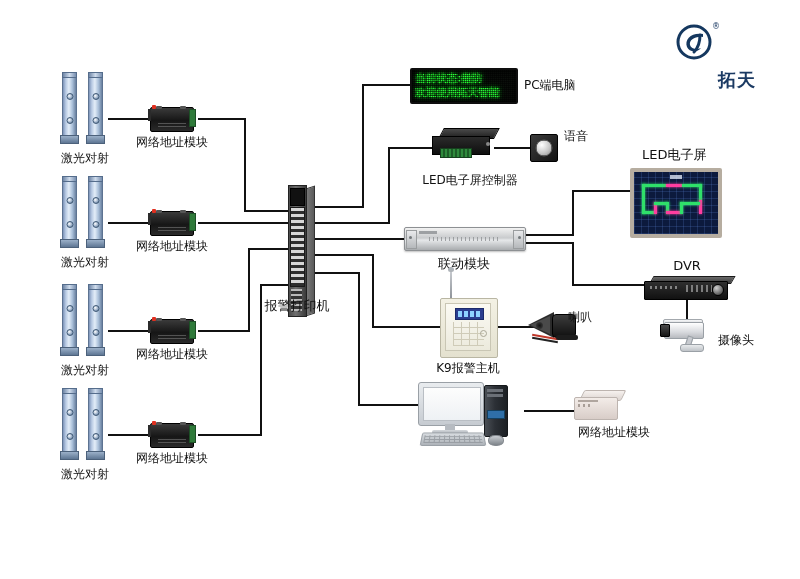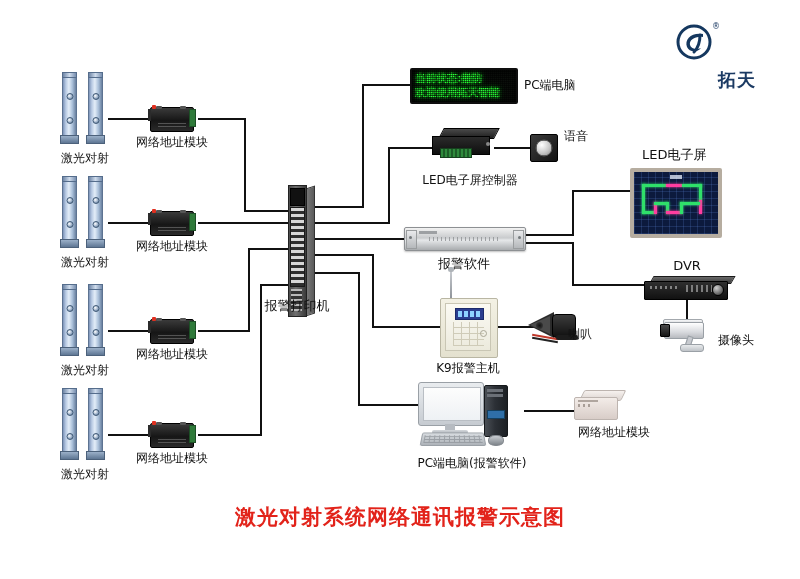--- a/index.html
+++ b/index.html
@@ -431,21 +431,21 @@
   <div class="lbl" style="left:564px;top:128px;">语音</div>
 
   <div class="linkmod" style="left:404px;top:227px;">
     <div class="ear-l"></div>
     <div class="ear-r"></div>
     <div class="hole h1"></div>
     <div class="hole h2"></div>
     <div class="brand"></div>
     <div class="strip"></div>
   </div>
-  <div class="lbl c" style="left:464px;top:255px;font-size:13px;">报警软件</div>
+  <div class="lbl c" style="left:464px;top:255px;font-size:13px;">联动模块</div>
 
   <div class="lbl" style="left:642px;top:146px;font-size:13px;">LED电子屏</div>
   <div class="ledmap" style="left:630px;top:168px;">
     <div class="grid"></div>
     <div class="top"></div>
     <div class="seg" style="left:8px;top:12px;width:3px;height:30px;"></div>
     <div class="seg" style="left:8px;top:12px;width:24px;height:3px;"></div>
     <div class="segp" style="left:32px;top:12px;width:16px;height:3px;"></div>
     <div class="seg" style="left:48px;top:12px;width:20px;height:3px;"></div>
     <div class="seg" style="left:65px;top:12px;width:3px;height:18px;"></div>
@@ -496,38 +496,37 @@
 
   <div class="horn" style="left:528px;top:310px;">
     <div class="cone"></div>
     <div class="cone2"></div>
     <div class="drum"></div>
     <div class="hole"></div>
     <div class="wire1"></div>
     <div class="wire2"></div>
     <div class="foot"></div>
   </div>
-  <div class="lbl" style="left:568px;top:326px;text-align:right;">喇叭</div>
+  <div class="lbl" style="left:568px;top:309px;text-align:right;">喇叭</div>
 
   <div class="pc" style="left:418px;top:382px;">
     <div class="mon">
         <div class="scr"></div>
       </div>
     <div class="neck"></div>
     <div class="foot"></div>
     <div class="tower"></div>
     <div class="tbay"></div>
     <div class="tbay2"></div>
     <div class="tled"></div>
     <div class="kb">
         <div class="rows"></div>
       </div>
     <div class="mouse"></div>
   </div>
-  <div class="lbl c" style="left:472px;top:455px;">PC端电脑(报警软件)</div>
 
   <div class="printer" style="left:574px;top:390px;">
     <div class="top"></div>
     <div class="face"></div>
     <div class="slot"></div>
     <div class="btns"></div>
   </div>
   <div class="lbl" style="left:578px;top:424px;">网络地址模块</div>
 
   <div class="logo" style="left:676px;top:22px;">
@@ -535,15 +534,14 @@
       <svg width="36" height="36" viewBox="0 0 36 36" xmlns="http://www.w3.org/2000/svg">
         <circle cx="18" cy="18" r="16" fill="none" stroke="#15385f" stroke-width="3"></circle>
         <path d="M27 10 C16 8, 8 15, 11 23 C13 28, 21 29, 25 24 C21 26, 15 25, 14 21 C13 16, 19 12, 27 13 Z" fill="#15385f"></path>
         <path d="M24 11 C24 18, 22 24, 18 28" fill="none" stroke="#15385f" stroke-width="3" stroke-linecap="round"></path>
       </svg>
     </div>
     <div class="reg">®</div>
     <div class="name">拓天</div>
   </div>
 
-  <div class="title">激光对射系统网络通讯报警示意图</div>
 
 </div>
 
 </body></html>

